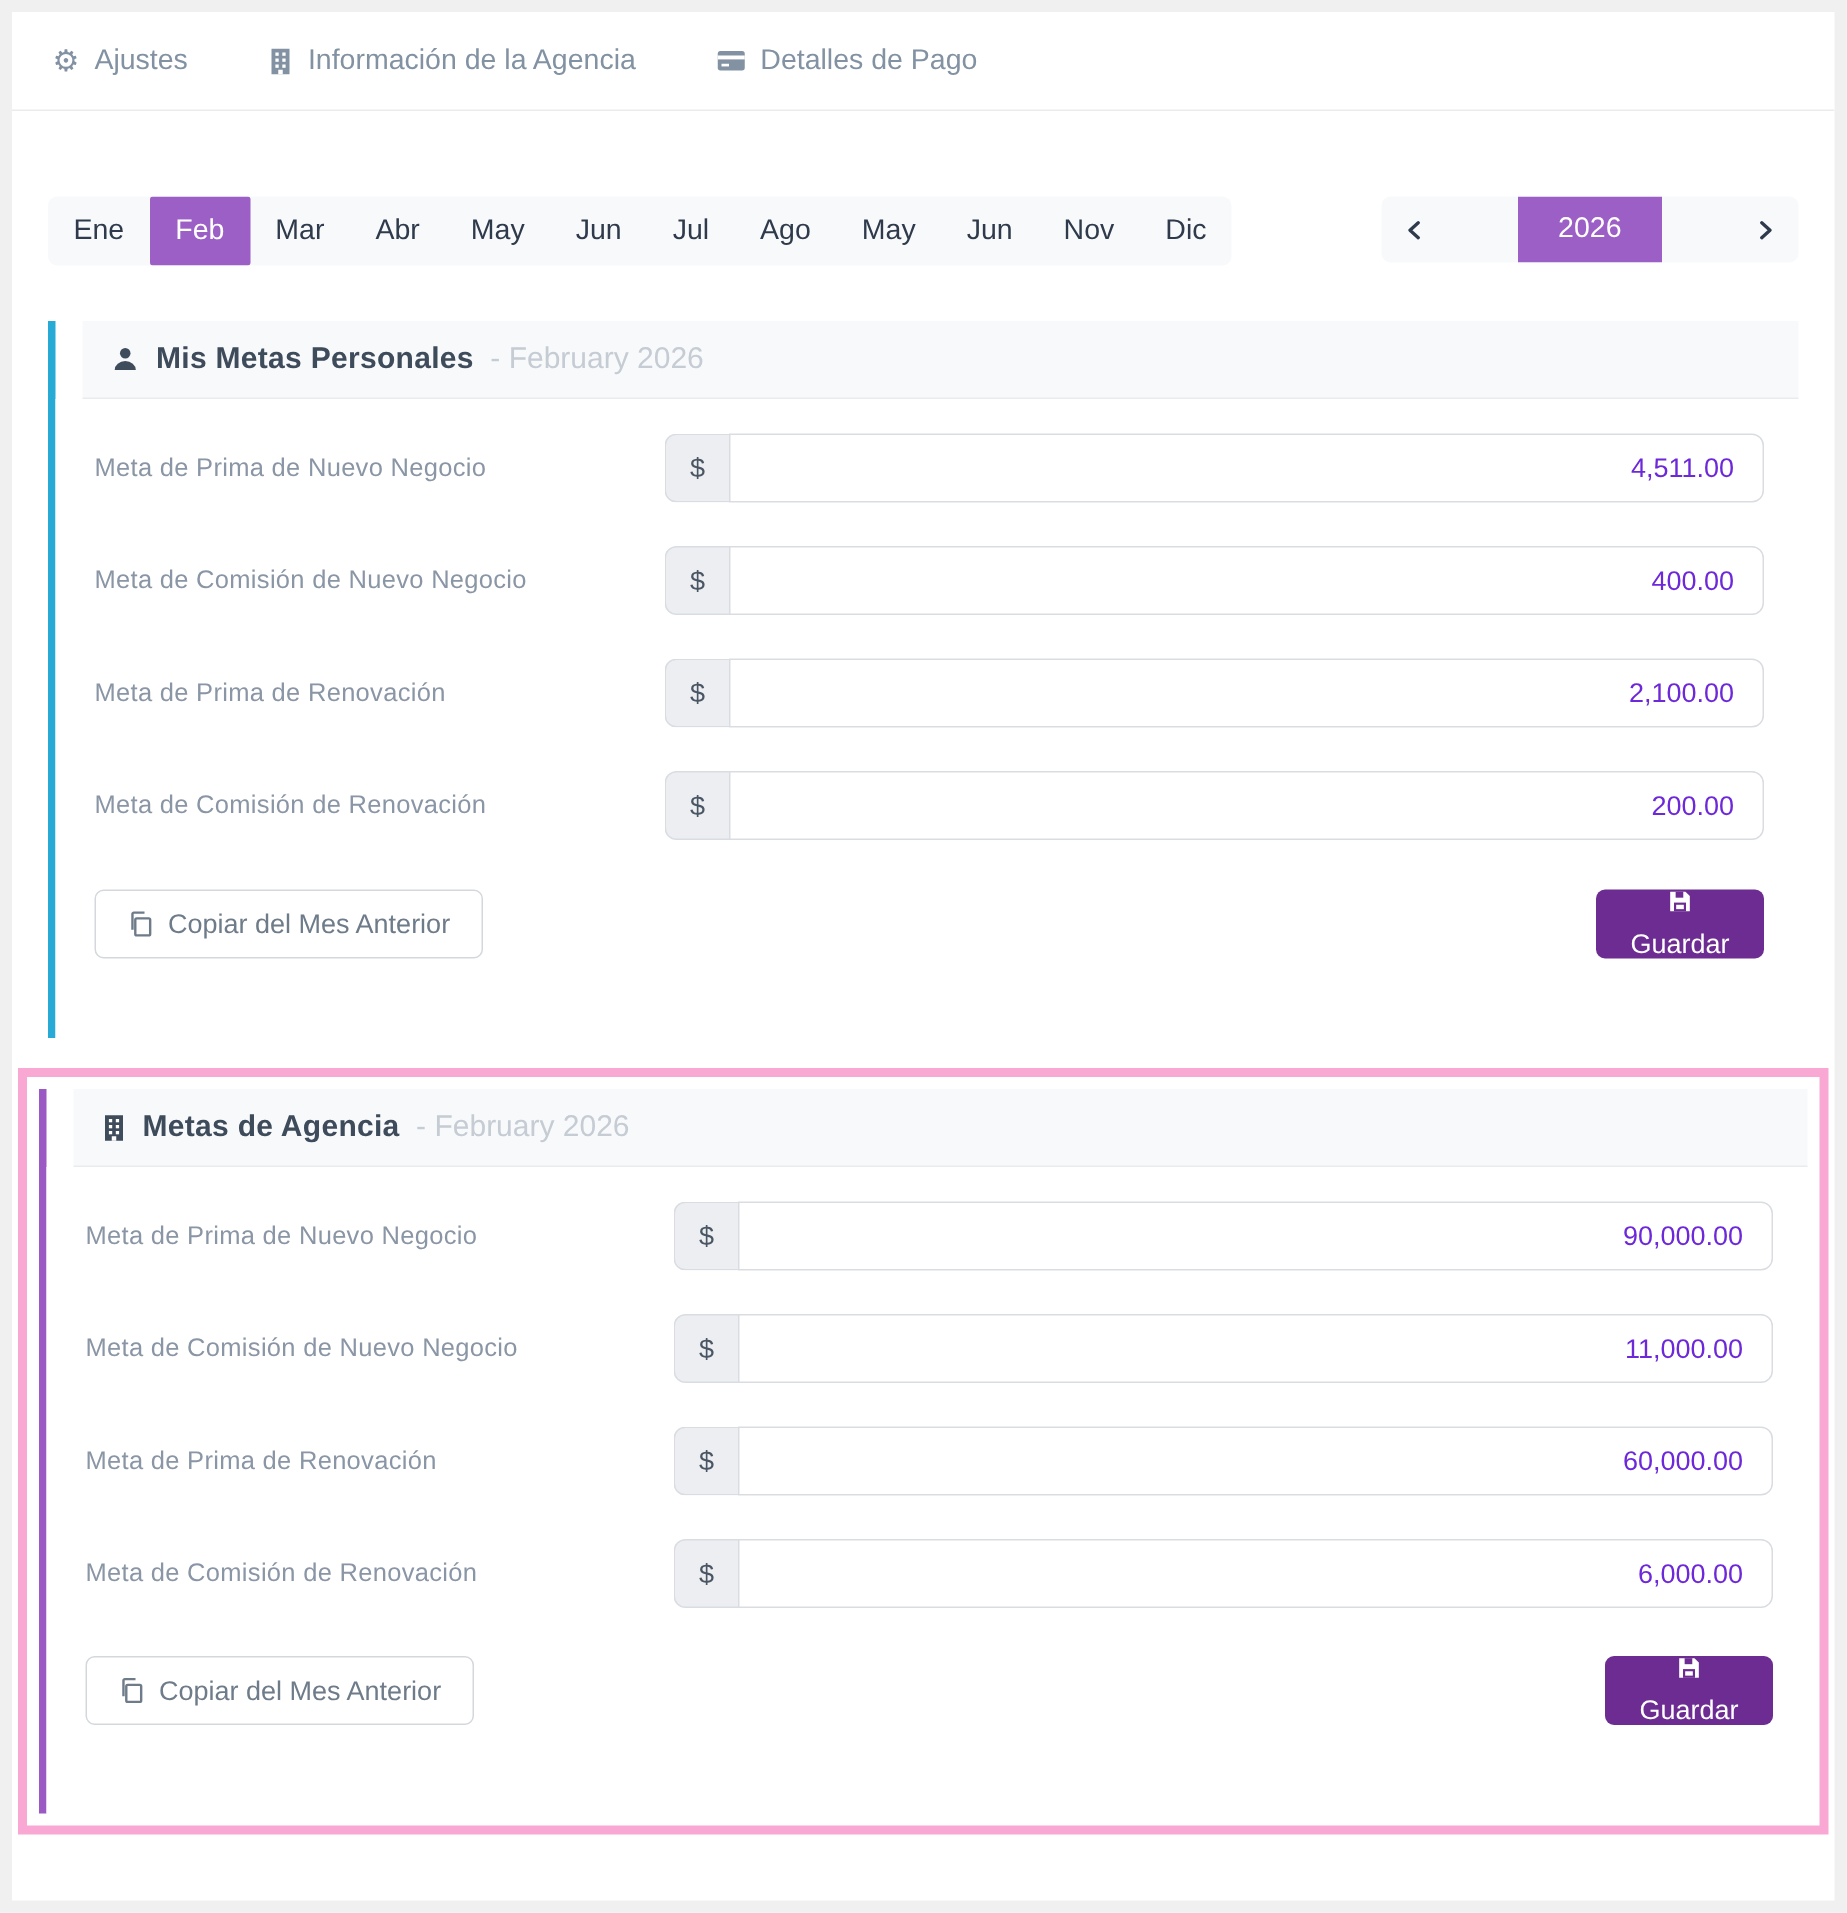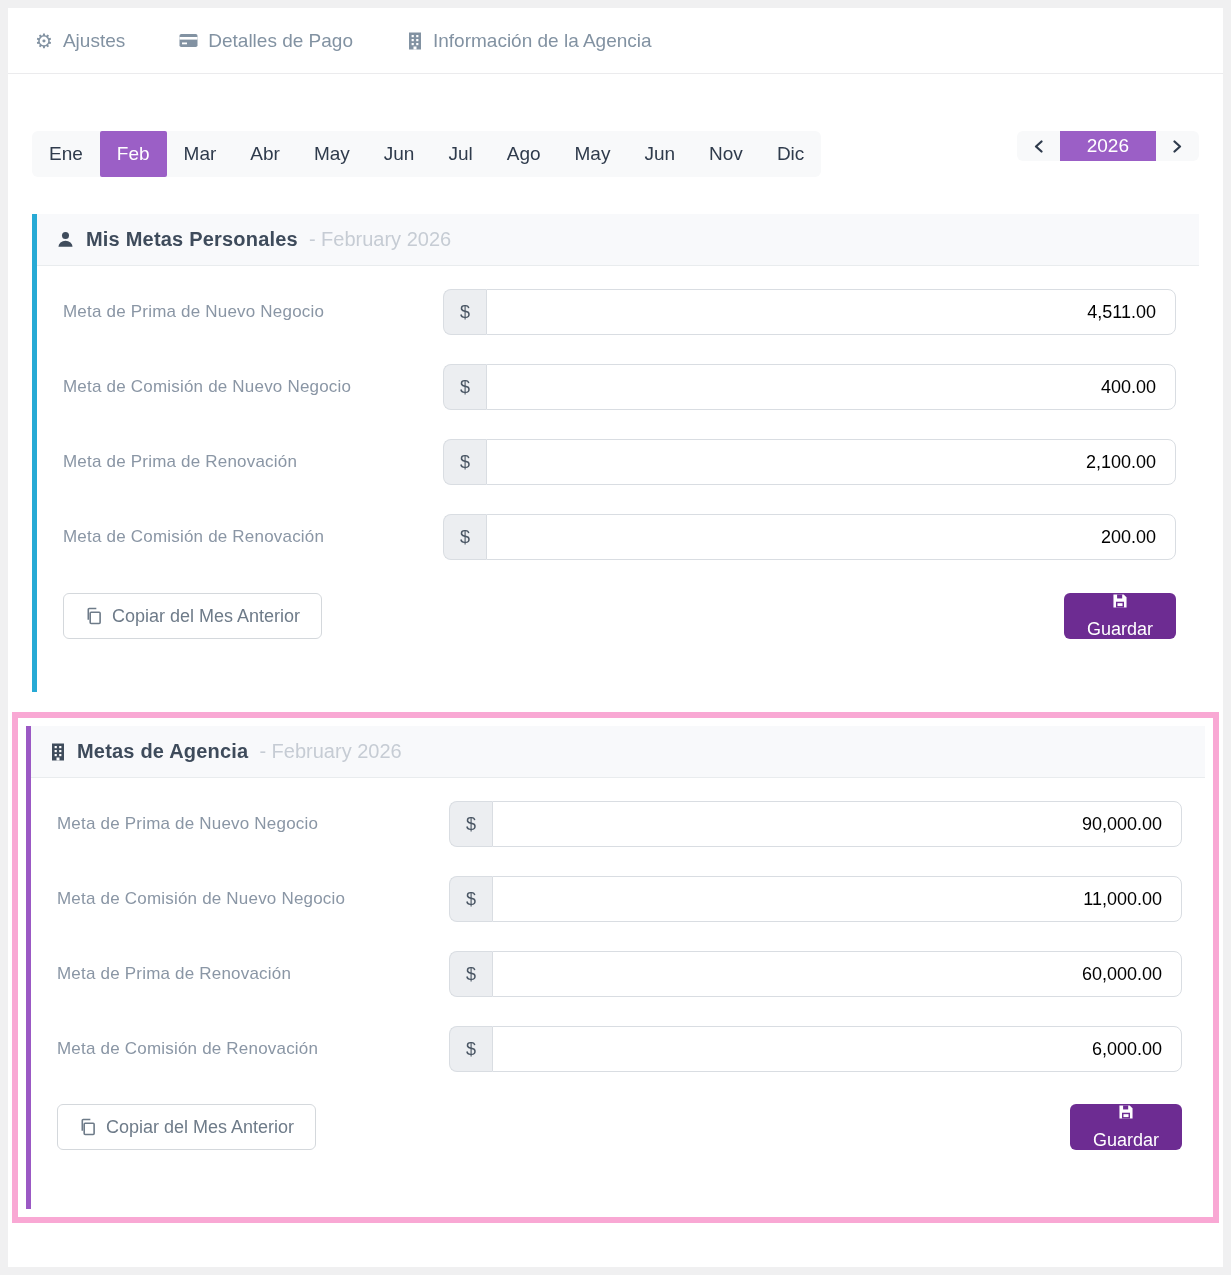--- a/index.html
+++ b/index.html
@@ -39,39 +39,40 @@
     display: inline-flex; background: #f8f9fa; border-radius: 6px;
     height: 46px; align-items: stretch; overflow: hidden;
   }
   .month {
     display: flex; align-items: center; padding: 0 17px;
     font-size: 19px; color: #2f3b4c; cursor: pointer;
   }
   .month.active { background: #9b5fc6; color: #fff; border-radius: 2px; }
   .yearnav {
     display: inline-flex; background: #f8f9fa; border-radius: 6px;
-    height: 30px; align-items: stretch; overflow: hidden;
+    height: 44px; align-items: stretch; overflow: hidden; gap: 48px;
   }
   .yearnav .chev {
     display: flex; align-items: center; padding: 0 17px; cursor: pointer;
   }
   .yearnav .year {
     display: flex; align-items: center; padding: 0 27px;
     background: #9b5fc6; color: #fff; font-size: 19px;
   }
 
   
   .section { border-left: 5px solid; }
   .section.personal { margin: 37px 24px 0; border-left-color: #27aad5; }
   .section.agency  { border-left-color: #9b59c4; }
   .sec-header {
     display: flex; align-items: center; gap: 11px;
     height: 52px; padding: 0 19px;
     background: #f8f9fb; border-bottom: 1px solid #e9ecee;
     font-size: 20px;
+    margin-left: 18px;
   }
   .sec-title { color: #3e4b5b; font-weight: bold; letter-spacing: .2px; }
   .sec-subtitle { color: #c6ccd4; font-weight: normal; }
   .sec-body { padding: 23px 23px 53px 26px; background: #fff; }
   .agency .sec-body { padding-bottom: 59px; }
 
   .row {
     display: flex; align-items: center; justify-content: space-between;
     height: 46px; margin-bottom: 29px;
   }
@@ -79,21 +80,21 @@
   .igroup { display: flex; width: 733px; height: 46px; }
   .prefix {
     width: 43px; flex: 0 0 43px; display: flex; align-items: center;
     justify-content: center; background: #eceef1;
     border: 1px solid #d9dde2; border-right: none;
     border-radius: 8px 0 0 8px; color: #4a5664; font-size: 18px;
   }
   .amount {
     flex: 1; min-width: 0; border: 1px solid #d9dde2;
     border-radius: 0 8px 8px 0; background: #fff;
-    text-align: right; padding: 0 19px; font-size: 18px; color: #000000;
+    text-align: right; padding: 0 19px; font-size: 18px; color: #6d28d9;
     font-family: "Liberation Sans", sans-serif; outline: none;
   }
 
   .btnrow {
     display: flex; justify-content: space-between; align-items: center;
     margin-top: 33px;
   }
   .agency .btnrow { margin-top: 32px; }
   .btn {
     height: 46px; display: inline-flex; align-items: center; gap: 10px;
@@ -119,45 +120,45 @@
 </style>
 </head>
 <body>
 
 <div class="card">
 
   <div class="tabbar">
     <div class="tab">
       <span class="glyph">⚙</span>
       <span>Ajustes</span>
-    </div>
-    <div class="tab">
-      <span>
-        <svg width="19" height="15" viewBox="0 0 19 15">
-          <rect x="0.5" y="1" width="18" height="13" rx="1.8" fill="currentColor"></rect>
-          <rect x="0.5" y="4" width="18" height="2.6" fill="#fff"></rect>
-          <rect x="3" y="9.5" width="5" height="1.8" fill="#fff"></rect>
-        </svg>
-      </span>
-      <span>Detalles de Pago</span>
     </div>
     <div class="tab">
       <span>
         <svg width="16" height="18" viewBox="0 0 16 18">
           <rect x="2" y="0.5" width="12" height="17" fill="currentColor"></rect>
           <rect x="4.6" y="3" width="2.2" height="2.2" fill="#fff"></rect>
             <rect x="9.2" y="3" width="2.2" height="2.2" fill="#fff"></rect>
           <rect x="4.6" y="7" width="2.2" height="2.2" fill="#fff"></rect>
             <rect x="9.2" y="7" width="2.2" height="2.2" fill="#fff"></rect>
           <rect x="4.6" y="11" width="2.2" height="2.2" fill="#fff"></rect>
             <rect x="9.2" y="11" width="2.2" height="2.2" fill="#fff"></rect>
           <rect x="6.5" y="14.5" width="3" height="3" fill="#fff"></rect>
         </svg>
       </span>
       <span>Información de la Agencia</span>
+    </div>
+    <div class="tab">
+      <span>
+        <svg width="19" height="15" viewBox="0 0 19 15">
+          <rect x="0.5" y="1" width="18" height="13" rx="1.8" fill="currentColor"></rect>
+          <rect x="0.5" y="4" width="18" height="2.6" fill="#fff"></rect>
+          <rect x="3" y="9.5" width="5" height="1.8" fill="#fff"></rect>
+        </svg>
+      </span>
+      <span>Detalles de Pago</span>
     </div>
   </div>
 
   <div class="toolbar">
     <div class="months">
       <span class="month">Ene</span>
       <span class="month active">Feb</span>
       <span class="month">Mar</span>
       <span class="month">Abr</span>
       <span class="month">May</span>

